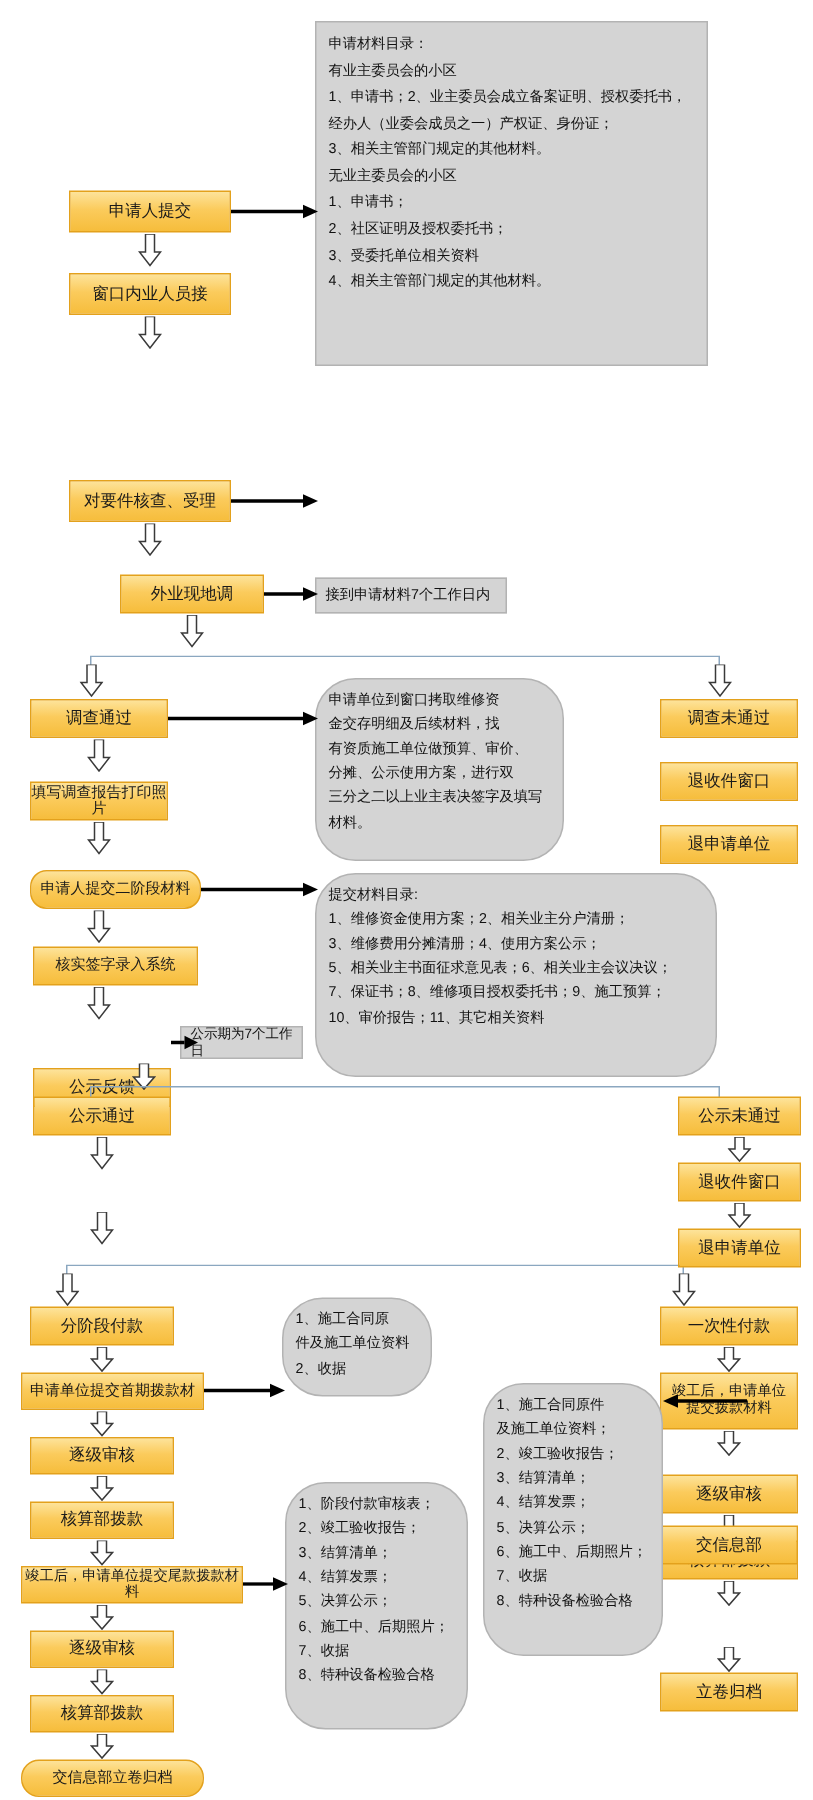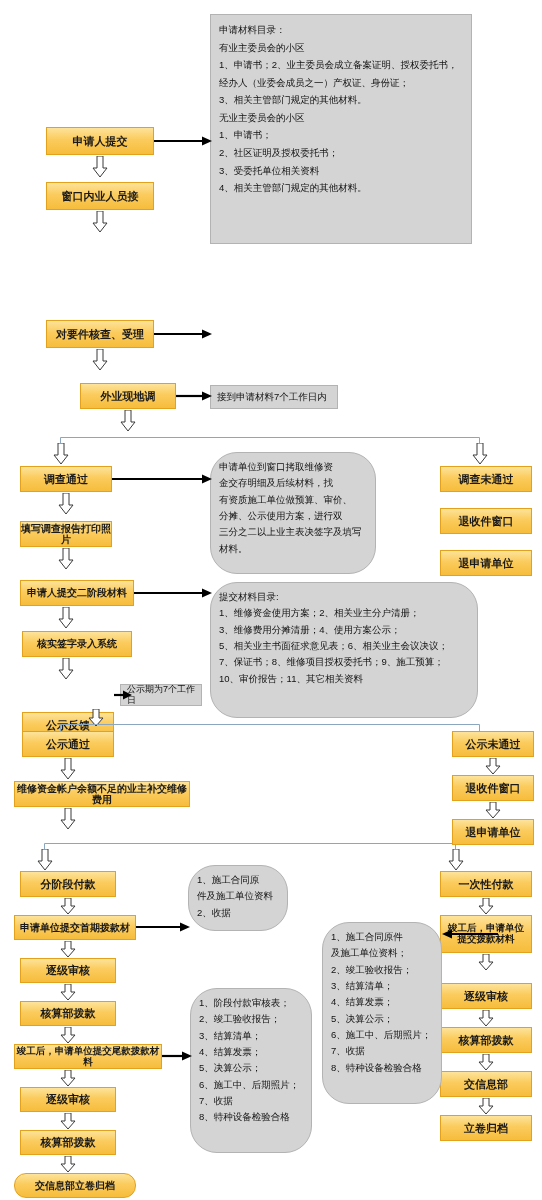--- a/index.html
+++ b/index.html
@@ -25,21 +25,21 @@
     background: linear-gradient(to bottom, #fdd88b 0%, #fbc council 50%, #f7b731 100%);
     background: linear-gradient(to bottom, #fde39a 0%, #fbcb5c 45%, #f6bd3c 100%);
     border: 1px solid #e3a11c;
     color: #1a1a1a;
     display: flex;
     align-items: center;
     justify-content: center;
     text-align: center;
     line-height: 1.15;
     letter-spacing: 0px;
-    font-weight: 700;
+    font-weight: 400;
     white-space: pre-line;
   }
   
   .nbox {
     position: absolute;
     box-sizing: border-box;
     background: #d4d4d4;
     border: 1px solid #b3b3b3;
     color: #111111;
     padding: 6px 8px;
@@ -135,21 +135,21 @@
   </div>
 
   <div class="pbox" style="left:20px; top:521px; width:92px; height:26px; font-size:10px;">填写调查报告打印照片</div>
 
   <div class="harrow" style="left:58px; top:548px; width:16px; height:22px;">
     <svg width="16" height="22" viewBox="0 0 16 22">
       <polygon points="5,0 11,0 11,12 15,12 8,21 1,12 5,12" fill="#ffffff" stroke="#3a3a3a" stroke-width="1"></polygon>
     </svg>
   </div>
 
-  <div class="pbox" style="left:20px; top:580px; width:114px; height:26px; font-size:10px;">申请人提交二阶段材料</div>
+  <div class="pbox" style="left:20px; top:580px; width:114px; height:26px; font-size:10px;border-radius:11px;">申请人提交二阶段材料</div>
 
   <div class="harrow" style="left:58px; top:607px; width:16px; height:22px;">
     <svg width="16" height="22" viewBox="0 0 16 22">
       <polygon points="5,0 11,0 11,12 15,12 8,21 1,12 5,12" fill="#ffffff" stroke="#3a3a3a" stroke-width="1"></polygon>
     </svg>
   </div>
 
   <div class="pbox" style="left:22px; top:631px; width:110px; height:26px; font-size:10px;">核实签字录入系统</div>
 
   <div class="harrow" style="left:58px; top:658px; width:16px; height:22px;">
@@ -173,21 +173,20 @@
   </div>
 
   <div class="pbox" style="left:22px; top:731px; width:92px; height:26px; font-size:11px;">公示通过</div>
 
   <div class="harrow" style="left:60px; top:758px; width:16px; height:22px;">
     <svg width="16" height="22" viewBox="0 0 16 22">
       <polygon points="5,0 11,0 11,12 15,12 8,21 1,12 5,12" fill="#ffffff" stroke="#3a3a3a" stroke-width="1"></polygon>
     </svg>
   </div>
 
-  <div class="pbox" style="left:14px; top:781px; width:176px; height:26px; font-size:10px;">维修资金帐户余额不足的业主补交维修费用</div>
 
   <div class="harrow" style="left:60px; top:808px; width:16px; height:22px;">
     <svg width="16" height="22" viewBox="0 0 16 22">
       <polygon points="5,0 11,0 11,12 15,12 8,21 1,12 5,12" fill="#ffffff" stroke="#3a3a3a" stroke-width="1"></polygon>
     </svg>
   </div>
 
   <div class="bus" style="left:44px; top:843px; width:412px; height:8px;">
     <svg width="412" height="8" viewBox="0 0 412 8">
       <path d="M0.5,7.5 L0.5,0.5 L411.5,0.5 L411.5,7.5" fill="none" stroke="#8ba7c0" stroke-width="1"></path>
@@ -312,21 +311,21 @@
   </div>
 
   <div class="pbox" style="left:440px; top:1027px; width:92px; height:26px; font-size:11px;">核算部拨款</div>
 
   <div class="harrow" style="left:478px; top:1054px; width:16px; height:17px;">
     <svg width="16" height="17" viewBox="0 0 16 17">
       <polygon points="5,0 11,0 11,8 15,8 8,16 1,8 5,8" fill="#ffffff" stroke="#3a3a3a" stroke-width="1"></polygon>
     </svg>
   </div>
 
-  <div class="pbox" style="left:440px; top:1071px; width:92px; height:26px; font-size:11px;">交信息部</div>
+  <div class="pbox" style="left:440px; top:1017px; width:92px; height:26px; font-size:11px;">交信息部</div>
 
   <div class="harrow" style="left:478px; top:1098px; width:16px; height:17px;">
     <svg width="16" height="17" viewBox="0 0 16 17">
       <polygon points="5,0 11,0 11,8 15,8 8,16 1,8 5,8" fill="#ffffff" stroke="#3a3a3a" stroke-width="1"></polygon>
     </svg>
   </div>
 
   <div class="pbox" style="left:440px; top:1115px; width:92px; height:26px; font-size:11px;">立卷归档</div>
 
   <div class="nbox" style="left:210px; top:14px; width:262px; height:230px; font-size:9.5px;">申请材料目录：

